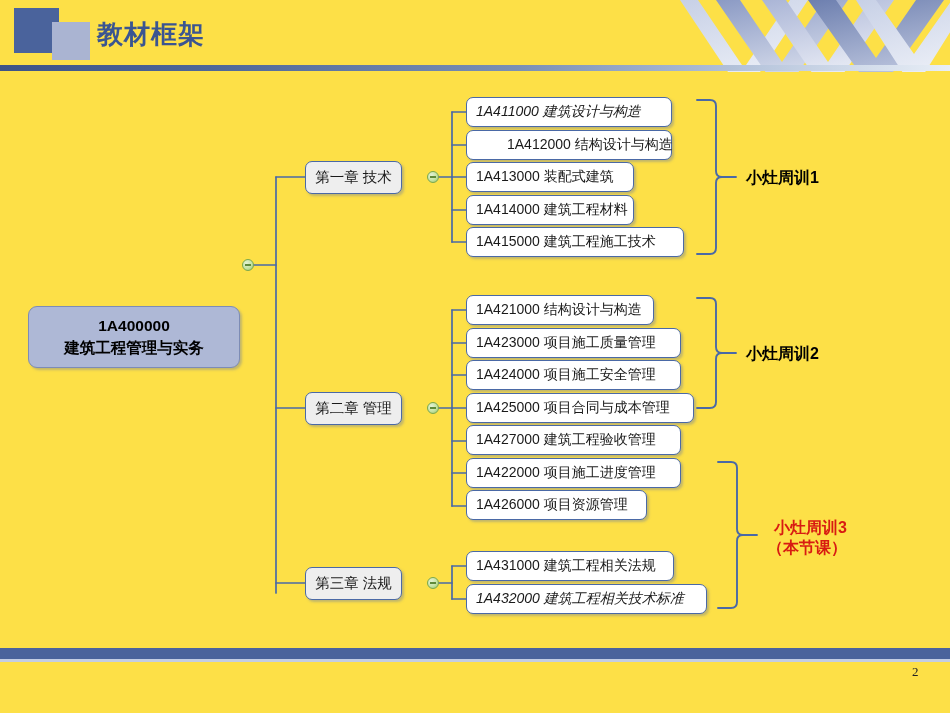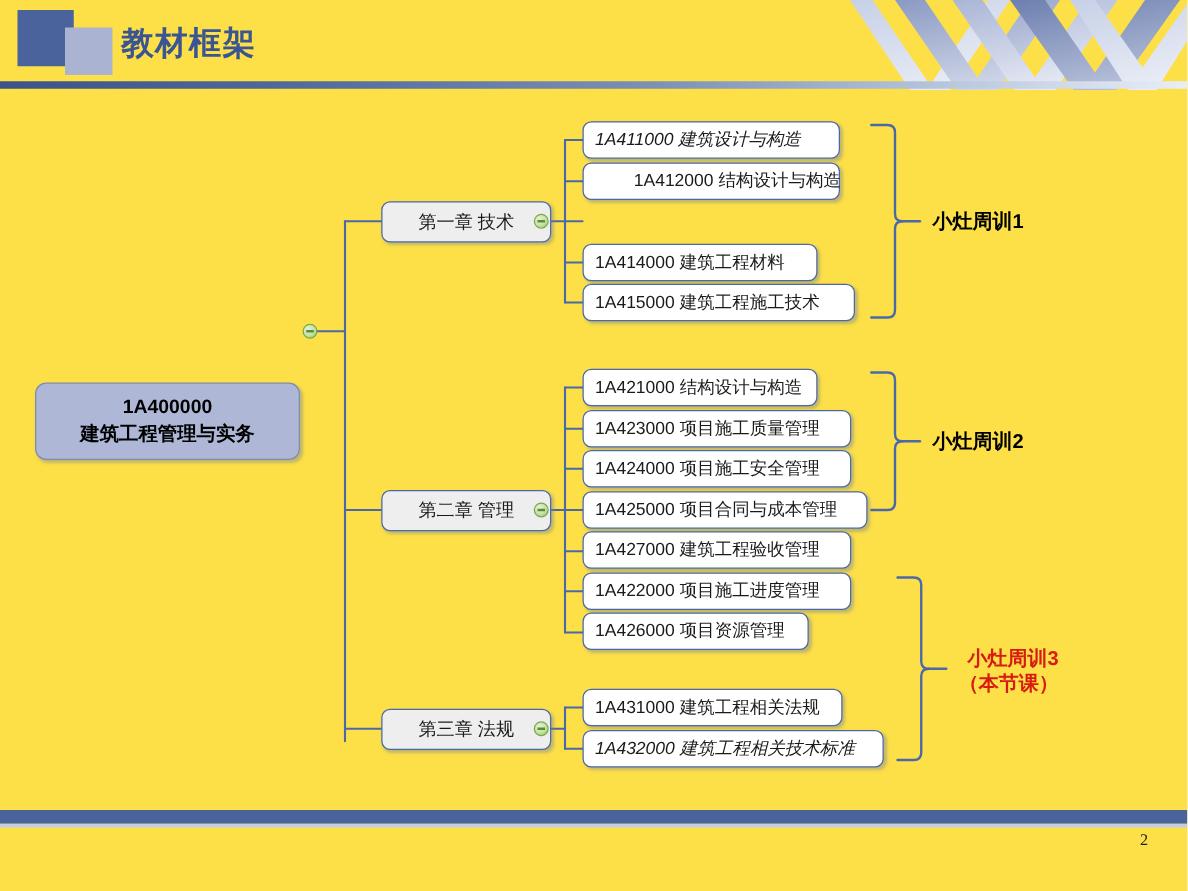--- a/index.html
+++ b/index.html
@@ -88,21 +88,21 @@
     width: 212px; height: 62px;
     background: #aeb8d6;
     border: 1.5px solid #7d8cb5;
     border-radius: 9px;
     flex-direction: column;
     font-size: 15.5px; font-weight: bold;
     line-height: 1.42;
     color: #000;
   }
   .node-chapter {
-    width: 136px; height: 33px;
+    width: 97px; height: 33px;
     background: #eeeeee;
     font-size: 14.5px;
   }
   .node-leaf {
     height: 30px;
     background: #ffffff;
     padding: 0 9px;
     justify-content: flex-start;
     font-size: 14px;
   }
@@ -245,21 +245,24 @@
       <span>第三章 法规</span>
     </div>
     <div class="collapser" style="left:427px; top:505px;"></div>
 
     <div class="node node-leaf" style="left:466px; top:25px; width:206px;font-style:italic;">
       <span>1A411000 建筑设计与构造</span>
     </div>
     <div class="node node-leaf" style="left:466px; top:58px; width:206px;padding-left:40px;">
       <span>1A412000 结构设计与构造</span>
     </div>
-    <div class="node node-leaf" style="left:466px; top:123px; width:188px;">
+    <div class="node node-leaf" style="left:466px; top:90px; width:168px;">
+      <span>1A413000 装配式建筑</span>
+    </div>
+    <div class="node node-leaf" style="left:466px; top:123px; width:168px;">
       <span>1A414000 建筑工程材料</span>
     </div>
     <div class="node node-leaf" style="left:466px; top:155px; width:218px;">
       <span>1A415000 建筑工程施工技术</span>
     </div>
 
     <div class="node node-leaf" style="left:466px; top:223px; width:188px;">
       <span>1A421000 结构设计与构造</span>
     </div>
     <div class="node node-leaf" style="left:466px; top:256px; width:215px;">

